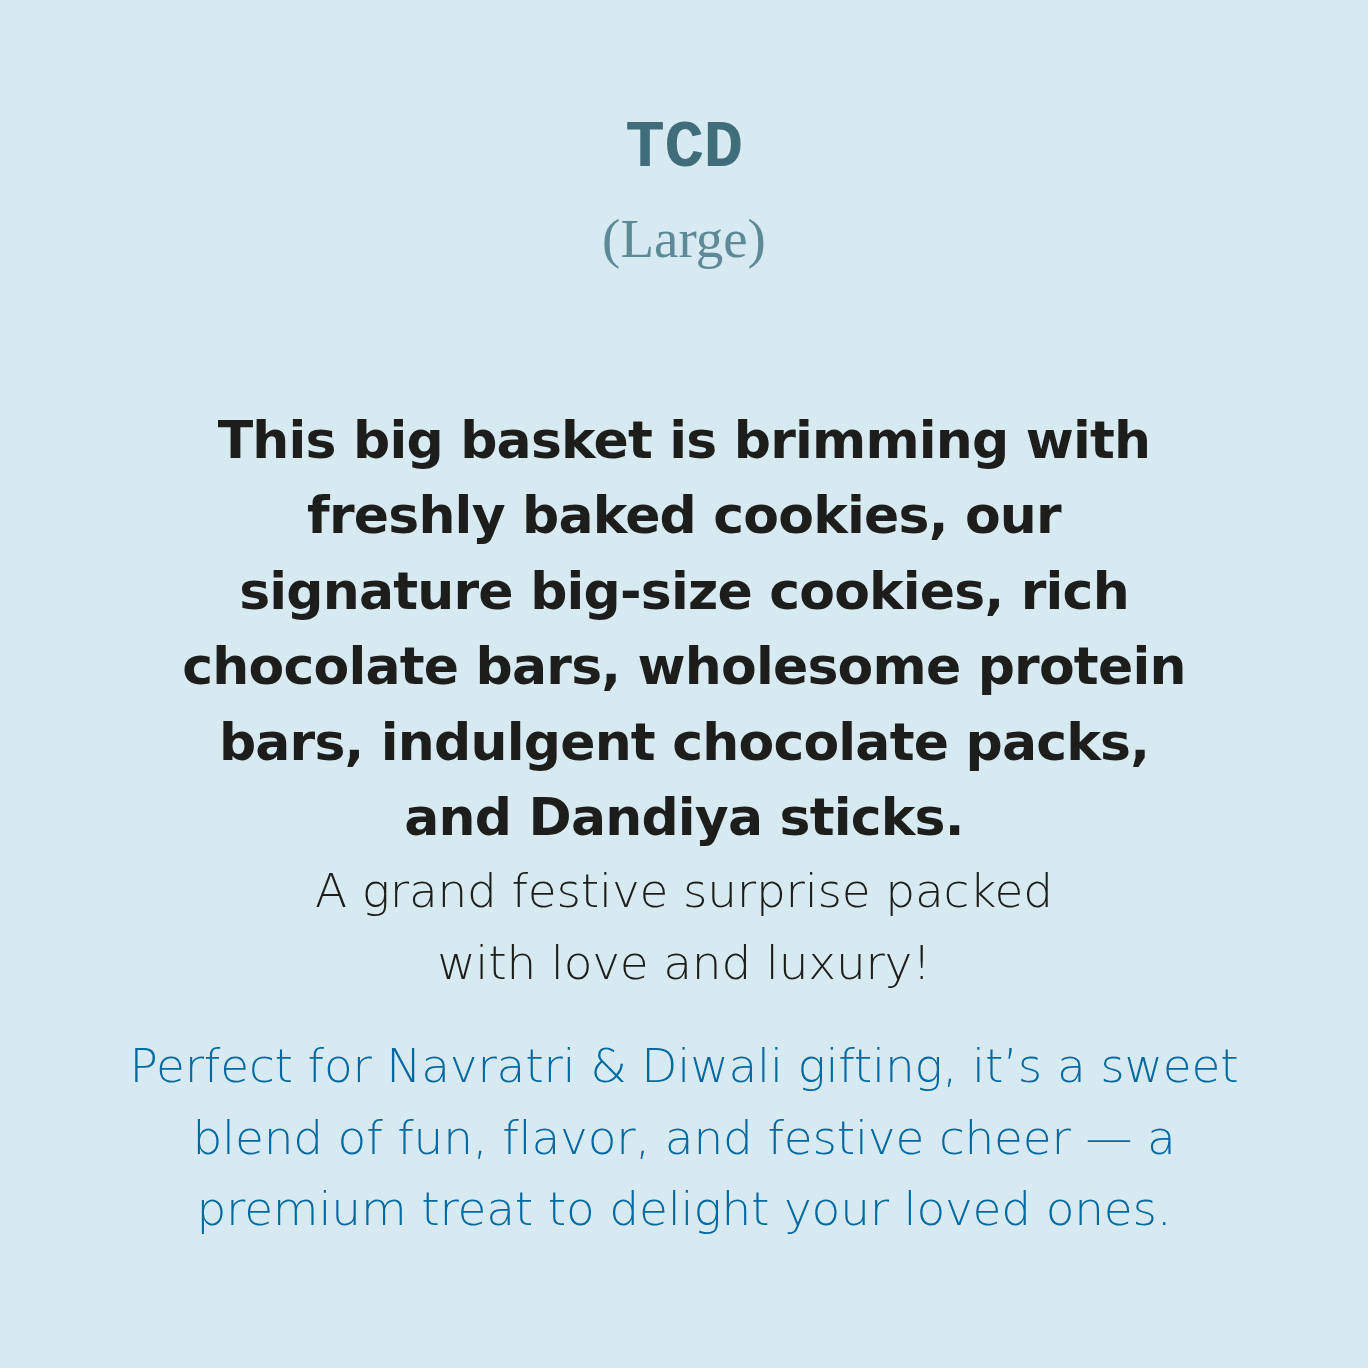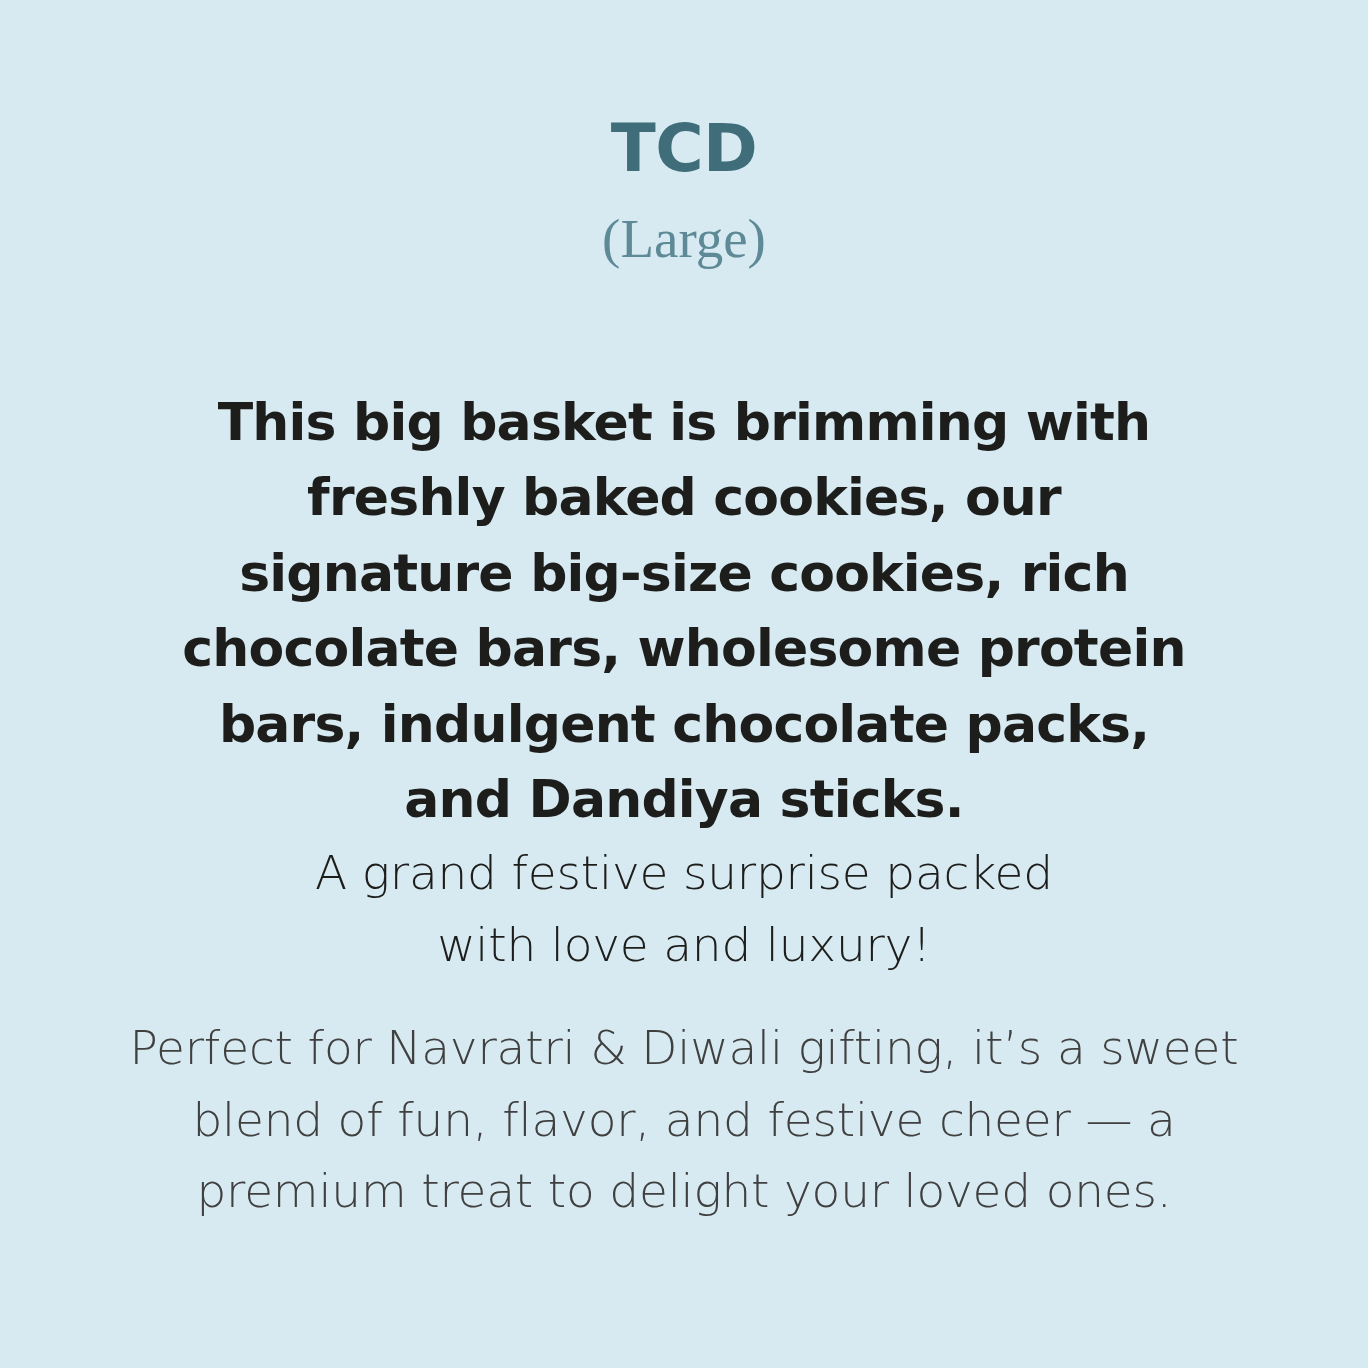--- a/index.html
+++ b/index.html
@@ -36,30 +36,30 @@
   .brand-title {
     font-family: "DejaVu Sans", "Liberation Sans", sans-serif;
     font-weight: 700;
     font-size: 66px;
     line-height: 1.13;
     letter-spacing: -0.5px;
     color: #3f6d7a;
     margin: 0;
   }
 
-  .brand-title .line1 { display: block; }
+  .brand-title .line1 { display: block; font-family: Liberation Mono, monospace; }
   .brand-title .line2 { display: block; }
 
   .size-label {
     font-family: "Liberation Serif", "DejaVu Serif", serif;
     font-weight: 400;
     font-size: 55px;
     line-height: 1.1;
     color: #5d8a96;
-    margin: 22px 0 0 0;
+    margin: 22px 0 18px 0;
   }
 
   
   .body-block {
     width: 100%;
     text-align: center;
     margin-top: 72px;
   }
 
   .para {
@@ -106,16 +106,16 @@
   <div class="title-block">
     <h1 class="brand-title" style="color: rgb(63, 109, 122);">
       <span class="line1">TCD</span>
     </h1>
     <div class="size-label" style="color: rgb(93, 138, 150);">(Large)</div>
   </div>
 
   <div class="body-block">
     <p class="para para-highlight" style="color: rgb(29, 29, 27);">This big basket is brimming with freshly baked cookies, our signature big-size cookies, rich chocolate bars, wholesome protein bars, indulgent chocolate packs, and Dandiya sticks.</p>
     <p class="para para-intro" style="color: rgb(29, 29, 27);">A grand festive surprise packed with love and luxury!</p>
-    <p class="para para-outro" style="color: #404040; margin-top: 32px;">Perfect for Navratri &amp; Diwali gifting, it’s a sweet blend of fun, flavor, and festive cheer — a premium treat to delight your loved ones.</p>
+    <p class="para para-outro" style="color: #0369a1; margin-top: 32px;">Perfect for Navratri &amp; Diwali gifting, it’s a sweet blend of fun, flavor, and festive cheer — a premium treat to delight your loved ones.</p>
   </div>
 
 </div>
 
 </body></html>

